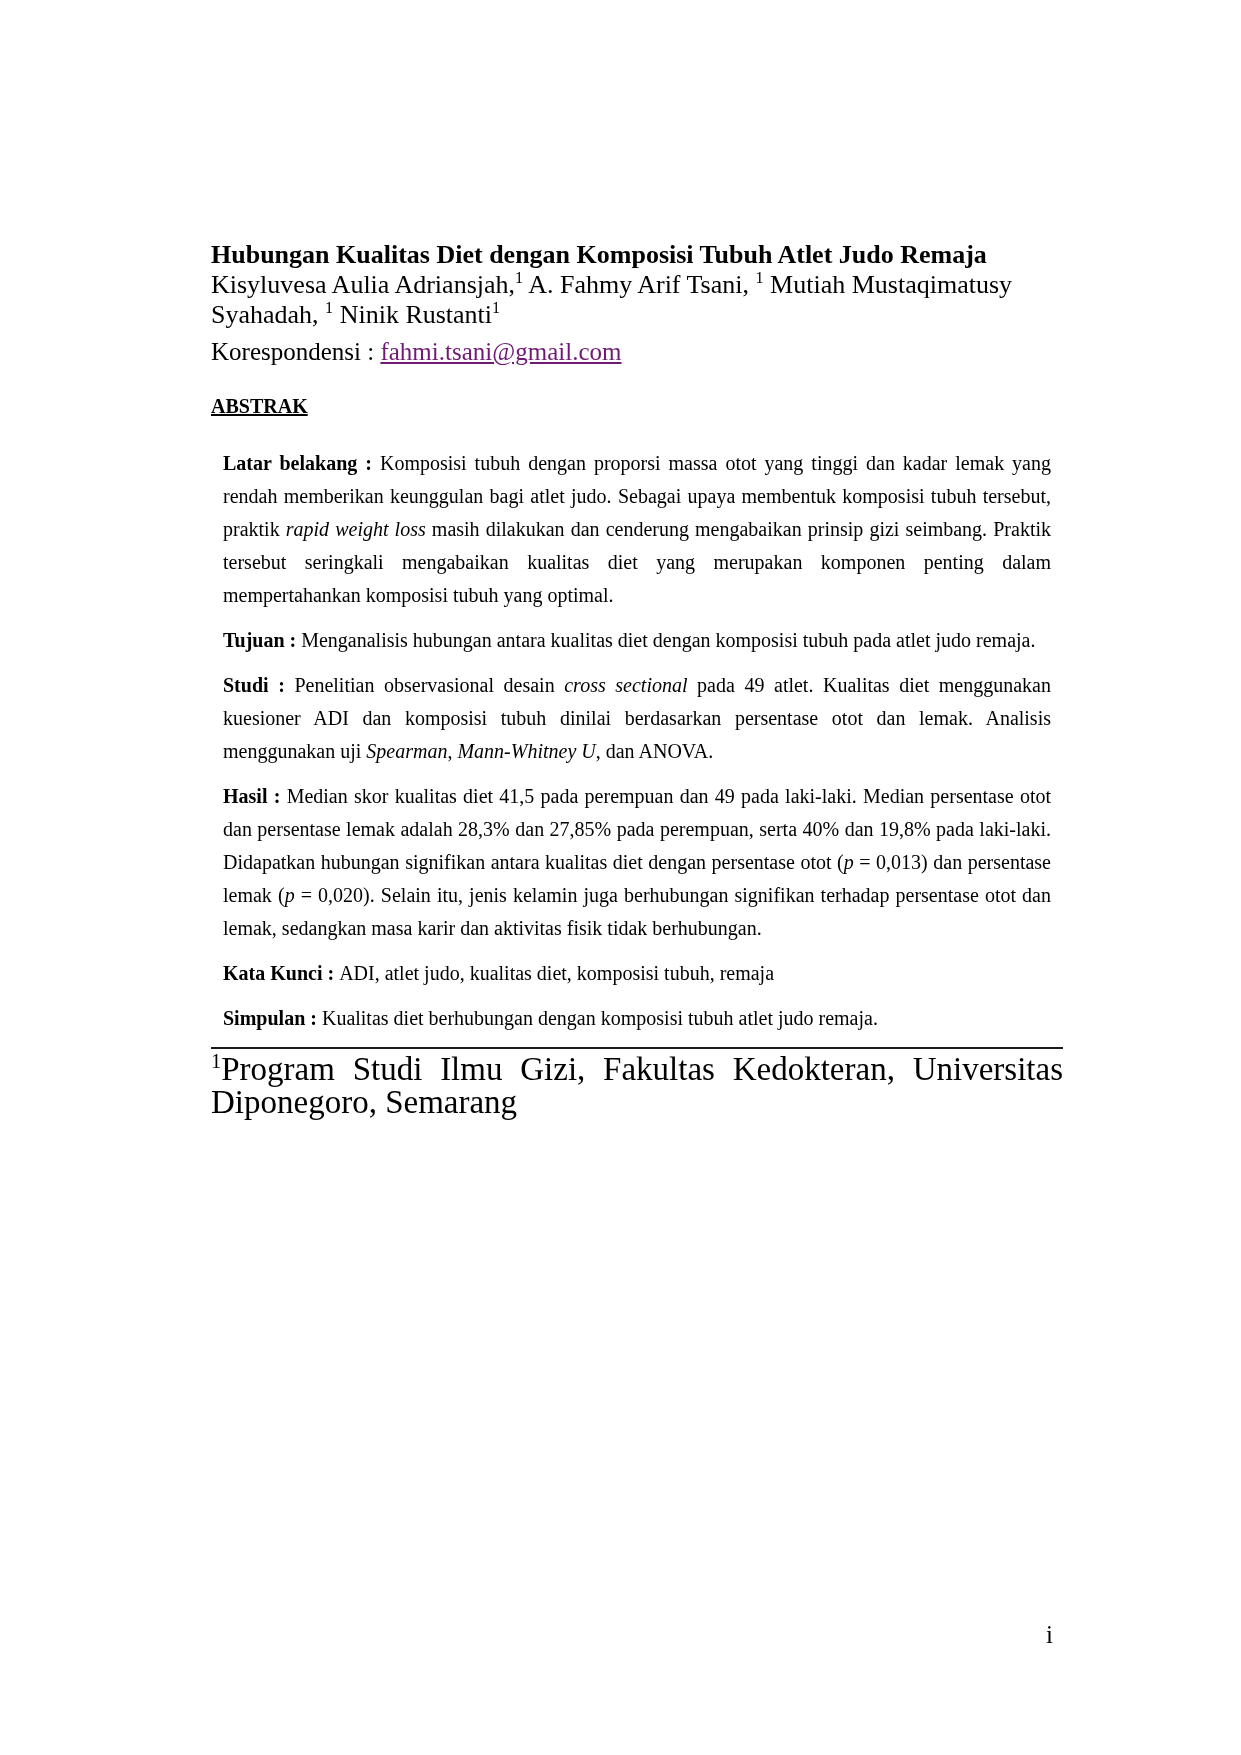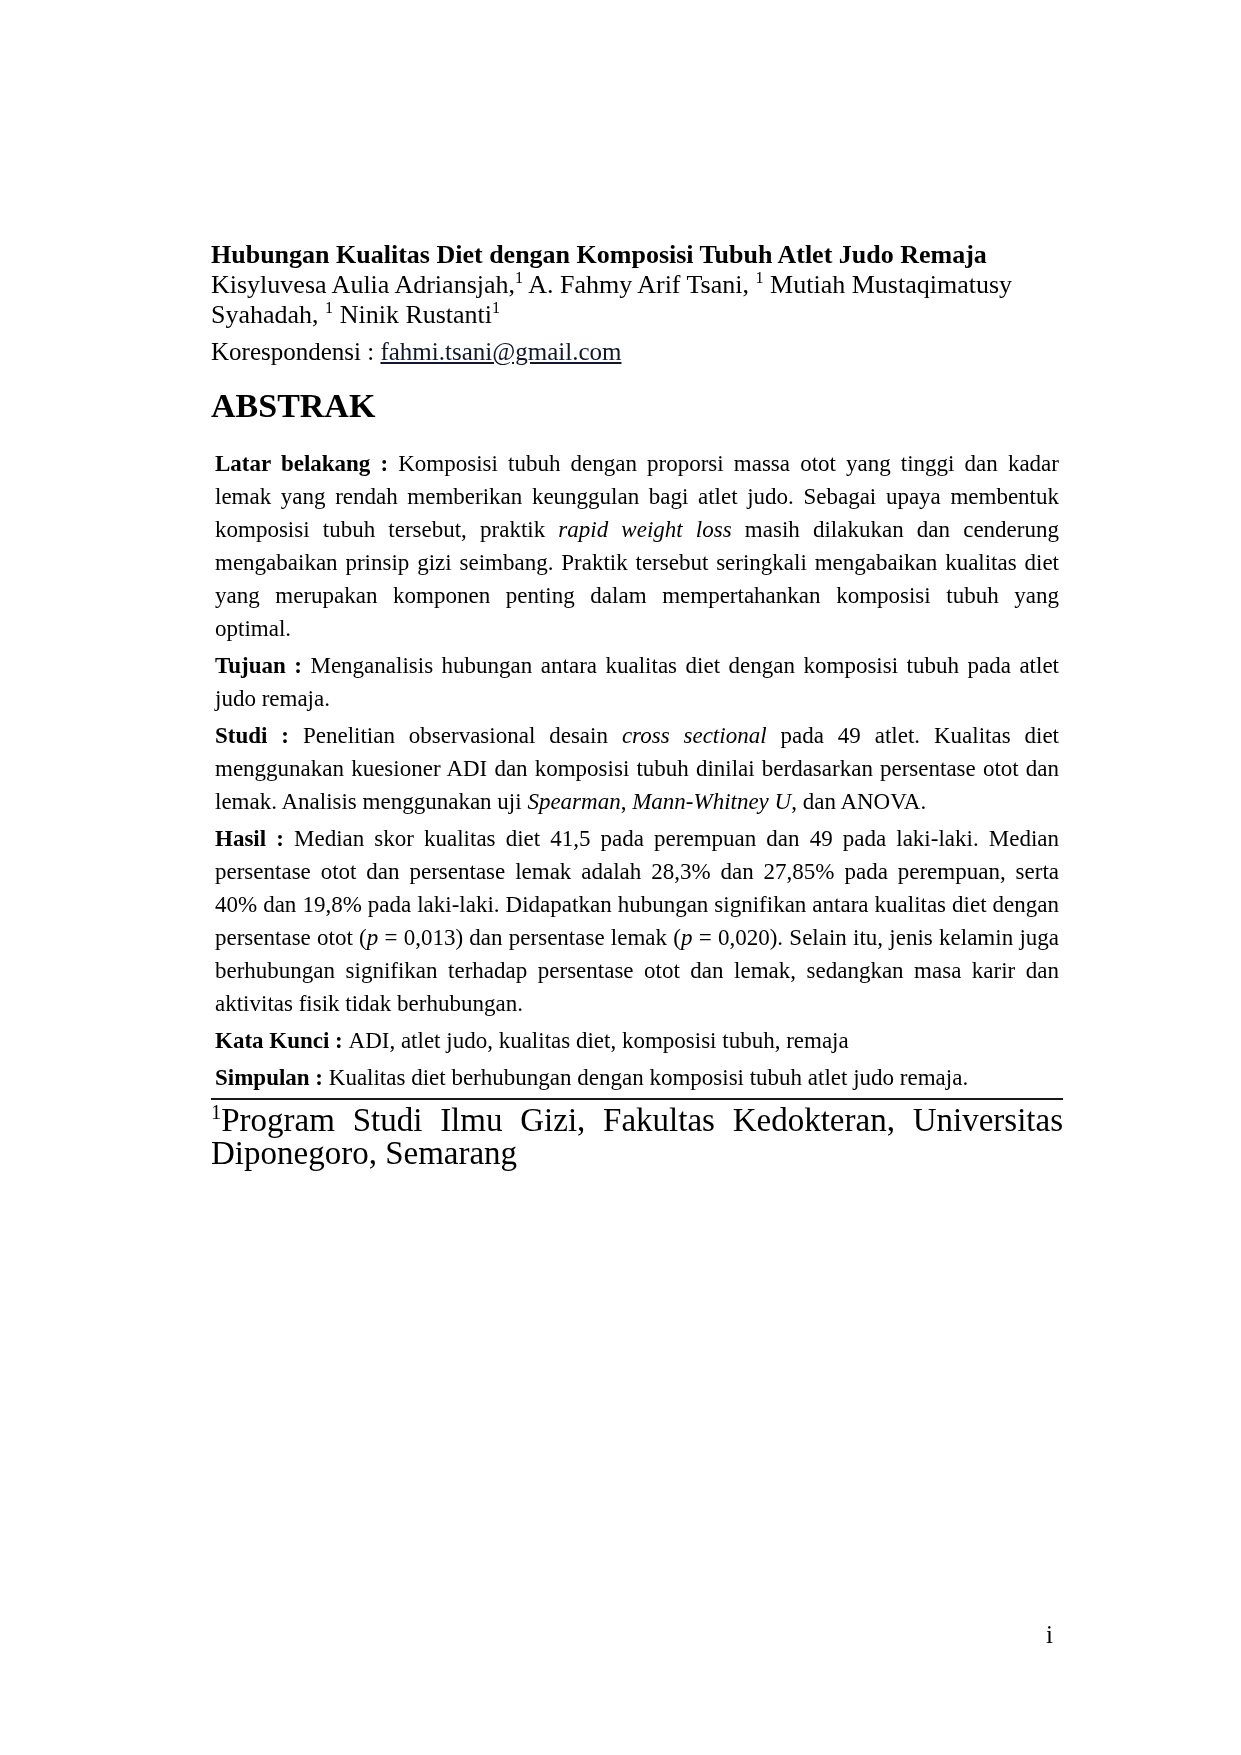--- a/index.html
+++ b/index.html
@@ -37,31 +37,32 @@
   .korespondensi {
     font-size: 25px;
     line-height: 30px;
     margin: 7px 0 0 0;
   }
   .email-link {
     text-decoration: underline;
     cursor: pointer;
   }
   .abstrak-heading {
-    font-size: 34px;
+    font-size: 20px;
     font-weight: bold;
     line-height: 30px;
     margin: 24px 0 0 0;
+    text-decoration: underline;
   }
   .sections {
     margin-top: 26px;
   }
   .sections p {
-    margin: 4px;
-    font-size: 23px;
+    margin: 12px;
+    font-size: 20px;
     line-height: 33px;
     text-align: justify;
   }
   b { font-weight: bold; }
   em { font-style: italic; }
   sup {
     font-size: 0.62em;
     line-height: 0;
     vertical-align: super;
   }
@@ -89,21 +90,21 @@
 <body>
 
 <div class="page">
   <div class="content">
 
     <h1 class="doc-title">Hubungan Kualitas Diet dengan Komposisi Tubuh Atlet Judo Remaja</h1>
 
     <p class="authors">Kisyluvesa Aulia Adriansjah,<sup>1</sup> A. Fahmy Arif Tsani, <sup>1</sup> Mutiah Mustaqimatusy Syahadah, <sup>1</sup> Ninik Rustanti<sup>1</sup></p>
 
     <p class="korespondensi">
-      <span>Korespondensi : </span><a class="email-link" style="color: #0f172a;">fahmi.tsani@gmail.com</a>
+      <span>Korespondensi : </span><a class="email-link" style="color: #701a75;">fahmi.tsani@gmail.com</a>
     </p>
 
     <h2 class="abstrak-heading">ABSTRAK</h2>
 
     <div class="sections">
       <p><b>Latar belakang : </b>Komposisi tubuh dengan proporsi massa otot yang tinggi dan kadar lemak yang rendah memberikan keunggulan bagi atlet judo. Sebagai upaya membentuk komposisi tubuh tersebut, praktik <em>rapid weight loss</em> masih dilakukan dan cenderung mengabaikan prinsip gizi seimbang. Praktik tersebut seringkali mengabaikan kualitas diet yang merupakan komponen penting dalam mempertahankan komposisi tubuh yang optimal.</p>
       <p><b>Tujuan : </b>Menganalisis hubungan antara kualitas diet dengan komposisi tubuh pada atlet judo remaja.</p>
       <p><b>Studi : </b>Penelitian observasional desain <em>cross sectional</em> pada 49 atlet. Kualitas diet menggunakan kuesioner ADI dan komposisi tubuh dinilai berdasarkan persentase otot dan lemak. Analisis menggunakan uji <em>Spearman</em>, <em>Mann-Whitney U</em>, dan ANOVA.</p>
       <p><b>Hasil : </b>Median skor kualitas diet 41,5 pada perempuan dan 49 pada laki-laki. Median persentase otot dan persentase lemak adalah 28,3% dan 27,85% pada perempuan, serta 40% dan 19,8% pada laki-laki. Didapatkan hubungan signifikan antara kualitas diet dengan persentase otot (<em>p</em> = 0,013) dan persentase lemak (<em>p</em> = 0,020). Selain itu, jenis kelamin juga berhubungan signifikan terhadap persentase otot dan lemak, sedangkan masa karir dan aktivitas fisik tidak berhubungan.</p>
       <p><b>Kata Kunci : </b>ADI, atlet judo, kualitas diet, komposisi tubuh, remaja</p>

